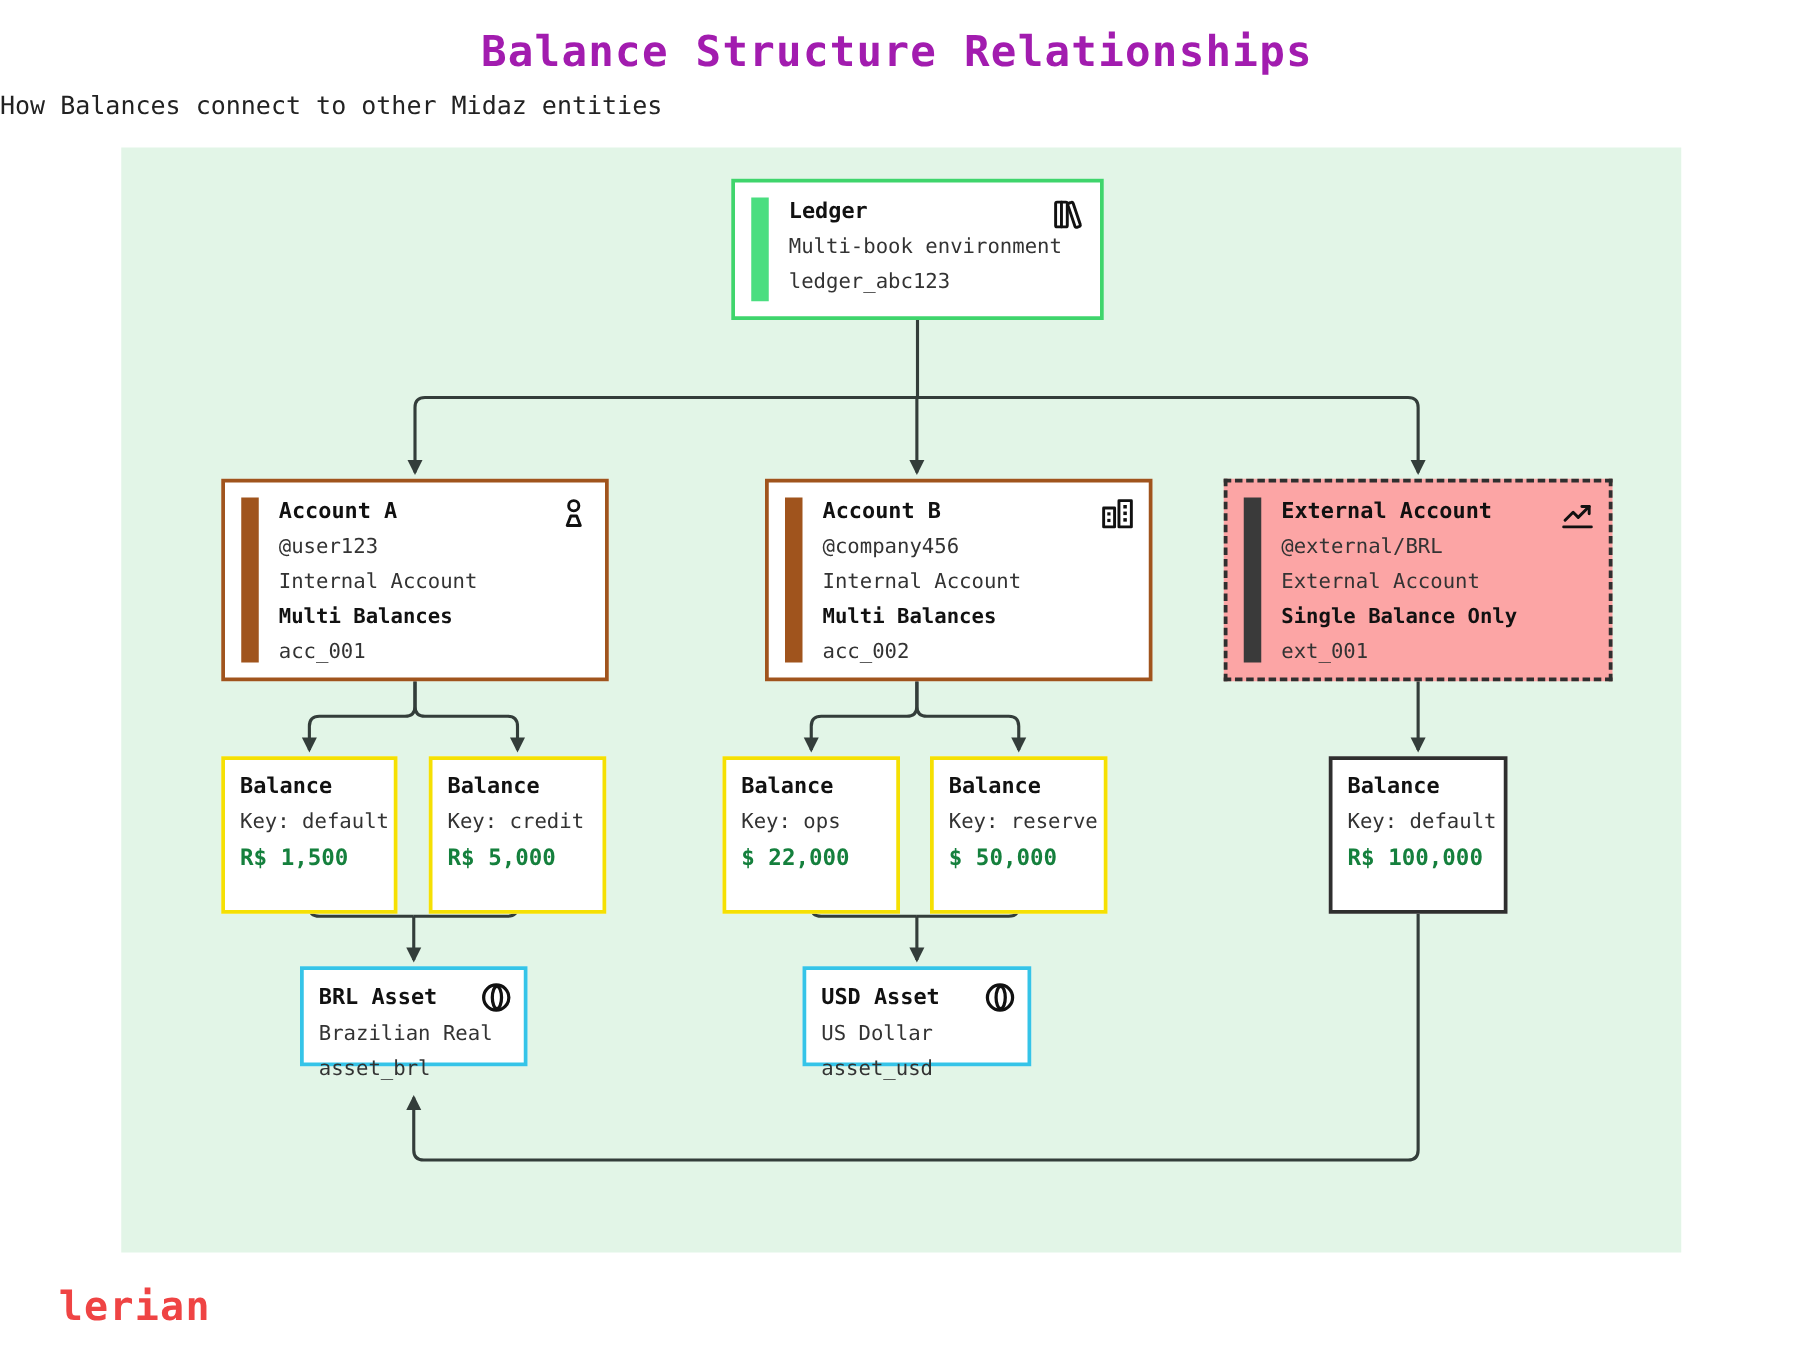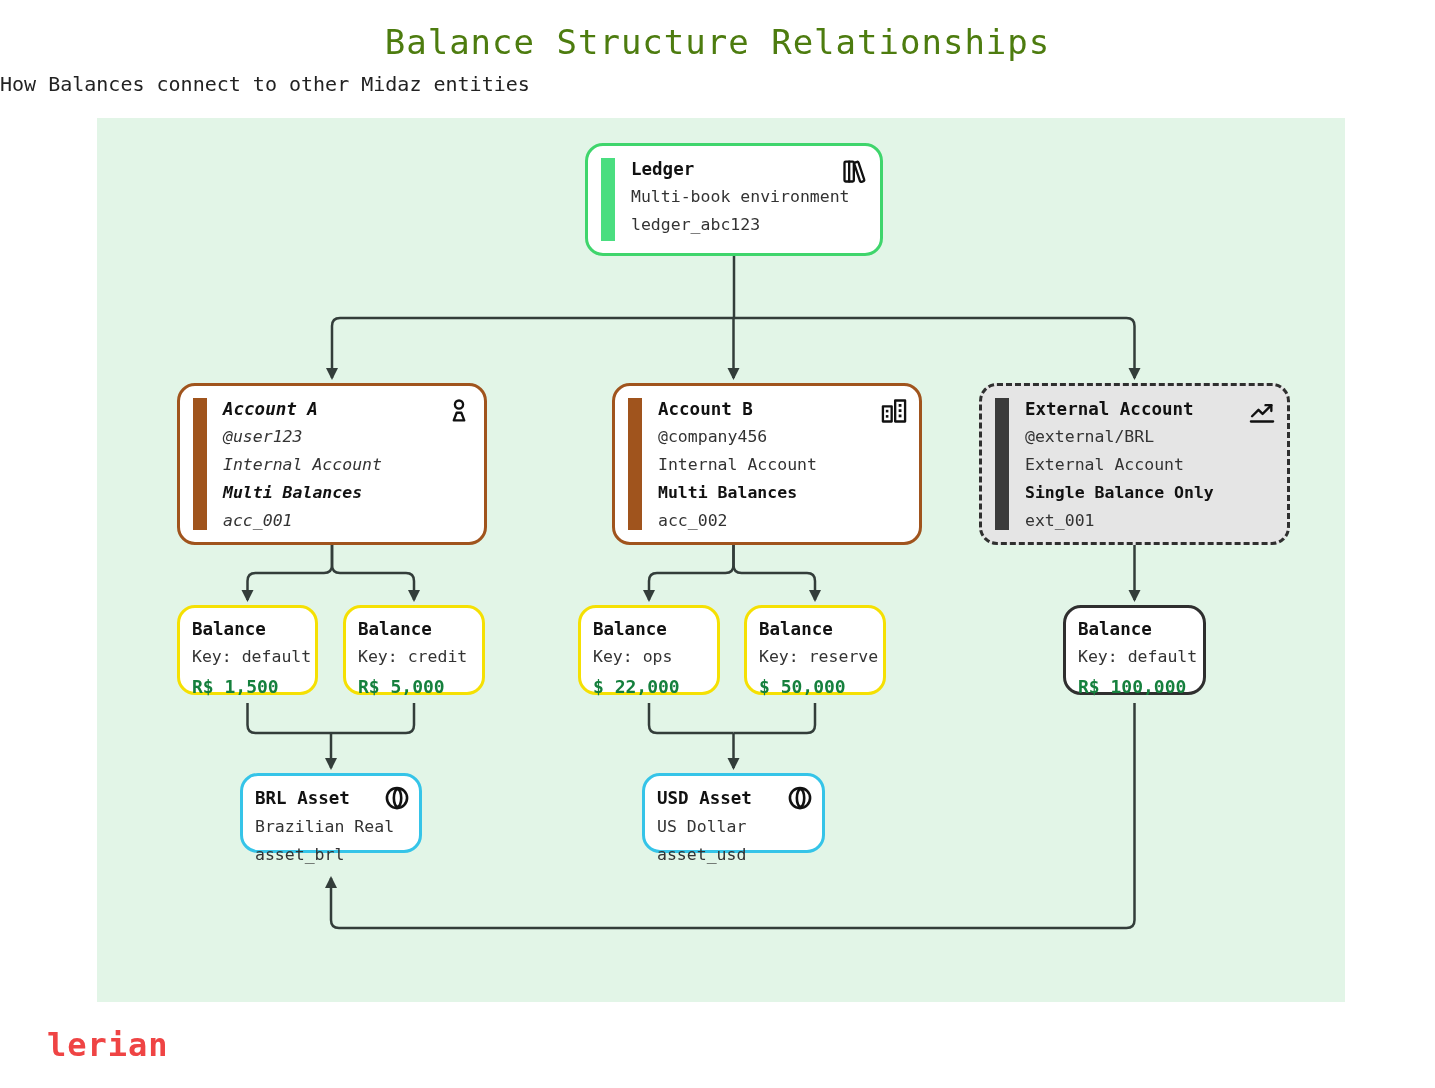--- a/index.html
+++ b/index.html
@@ -4,60 +4,60 @@
 <style>
   * { margin:0; padding:0; box-sizing:border-box; }
   html,body { background:#ffffff; }
   body {
     width:1435px; height:1088px; position:relative; overflow:hidden;
     font-family:"DejaVu Sans Mono","Liberation Mono",monospace;
     color:#1b1b1b;
   }
   .page-title {
     position:absolute; top:22px; left:0; width:100%;
-    text-align:center; font-size:34px; font-weight:normal; color:#4d7c0f;
+    text-align:center; font-size:34px; font-weight:bold; color:#a21caf;
     letter-spacing:1px;
   }
   .page-subtitle {
     position:absolute; top:72px; left:0; width:100%;
     font-size:20px; color:#222222;
   }
   .panel {
     position:absolute; left:97px; top:118px; width:1248px; height:884px;
     background:#e2f5e7;
   }
   svg.connectors { position:absolute; left:0; top:0; width:1435px; height:1088px; pointer-events:none; }
 
   .node {
-    position:absolute; background:#ffffff;border-radius:18px;
+    position:absolute; background:#ffffff;
   }
   .node .rows { position:absolute; left:43px; top:9px; }
   .node .row { font-size:16.5px; line-height:28px; color:#333333; white-space:pre; }
   .node .row.title { font-size:17.5px; font-weight:bold; color:#111111; }
   .node .row.bold  { font-weight:bold; color:#111111; }
   .node .accent {
     position:absolute; left:13px; top:12px; bottom:12px; width:14px;
   }
   .node .icon { position:absolute; right:11px; top:11px; width:28px; height:28px; }
   .node .icon svg { width:28px; height:28px; }
 
   .ledger   { left:585px; top:143px; width:298px; height:113px; border:3px solid #3fd56c; }
   .ledger .accent { background:#4ade80; }
 
   .account  { width:310px; height:162px; border:3px solid #a0541d; }
   .account .accent { background:#a0541d; }
-  .account-a { left:177px; top:383px;font-style:italic; }
+  .account-a { left:177px; top:383px; }
   .account-b { left:612px; top:383px; }
   .external {
     left:979px; top:383px; width:311px; height:162px;
-    border:3px dashed #2f2f2f; background:#e5e5e5;
+    border:3px dashed #2f2f2f; background:#fca5a5;
   }
   .external .accent { background:#3a3a3a; }
 
-  .balance { width:142px; height:90px; border:3px solid #f5e003; }
+  .balance { width:142px; height:126px; border:3px solid #f5e003; }
   .balance .rows { left:12px; top:8px; }
   .balance .row { line-height:27px; font-size:16.5px; }
   .balance .row.title { font-size:17.5px; }
   .balance .row.amount { font-size:18px; font-weight:bold; color:#15803d; padding-top:3px; }
   .bal-0 { left:177px;  top:605px; width:141px; }
   .bal-1 { left:343px;  top:605px; }
   .bal-2 { left:578px;  top:605px; }
   .bal-3 { left:744px;  top:605px; }
   .bal-4 { left:1063px; top:605px; width:143px; border:3px solid #2f2f2f; }
 

